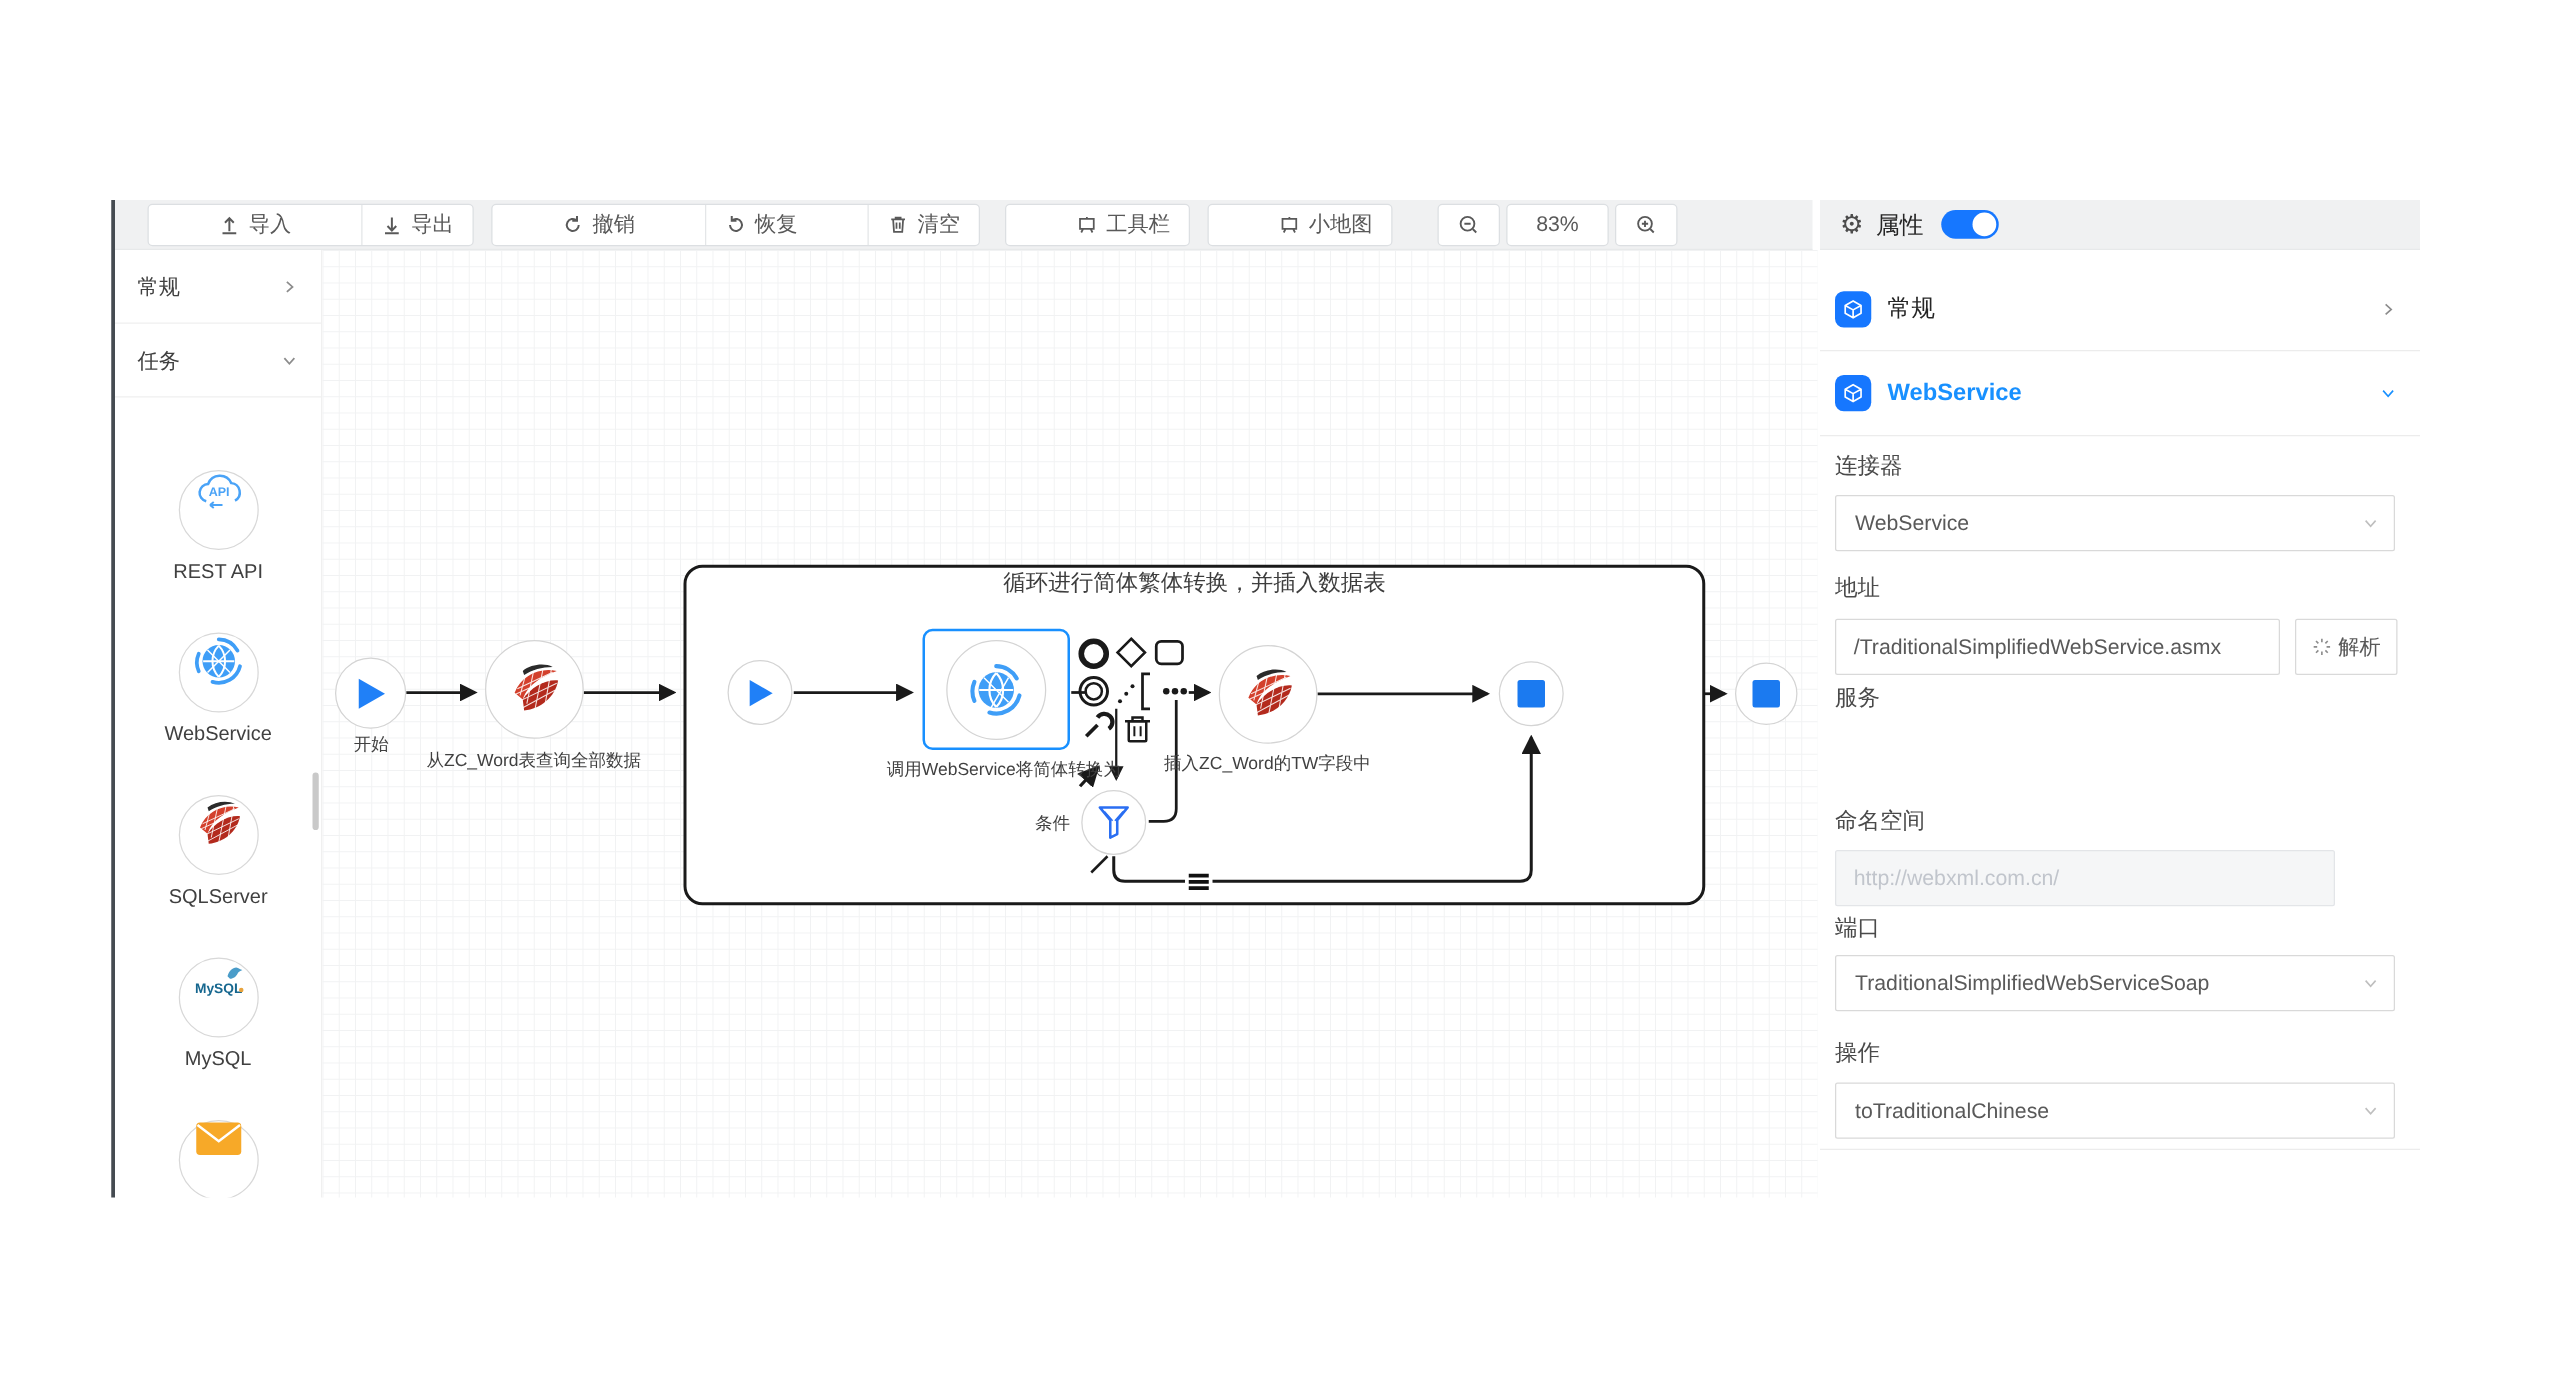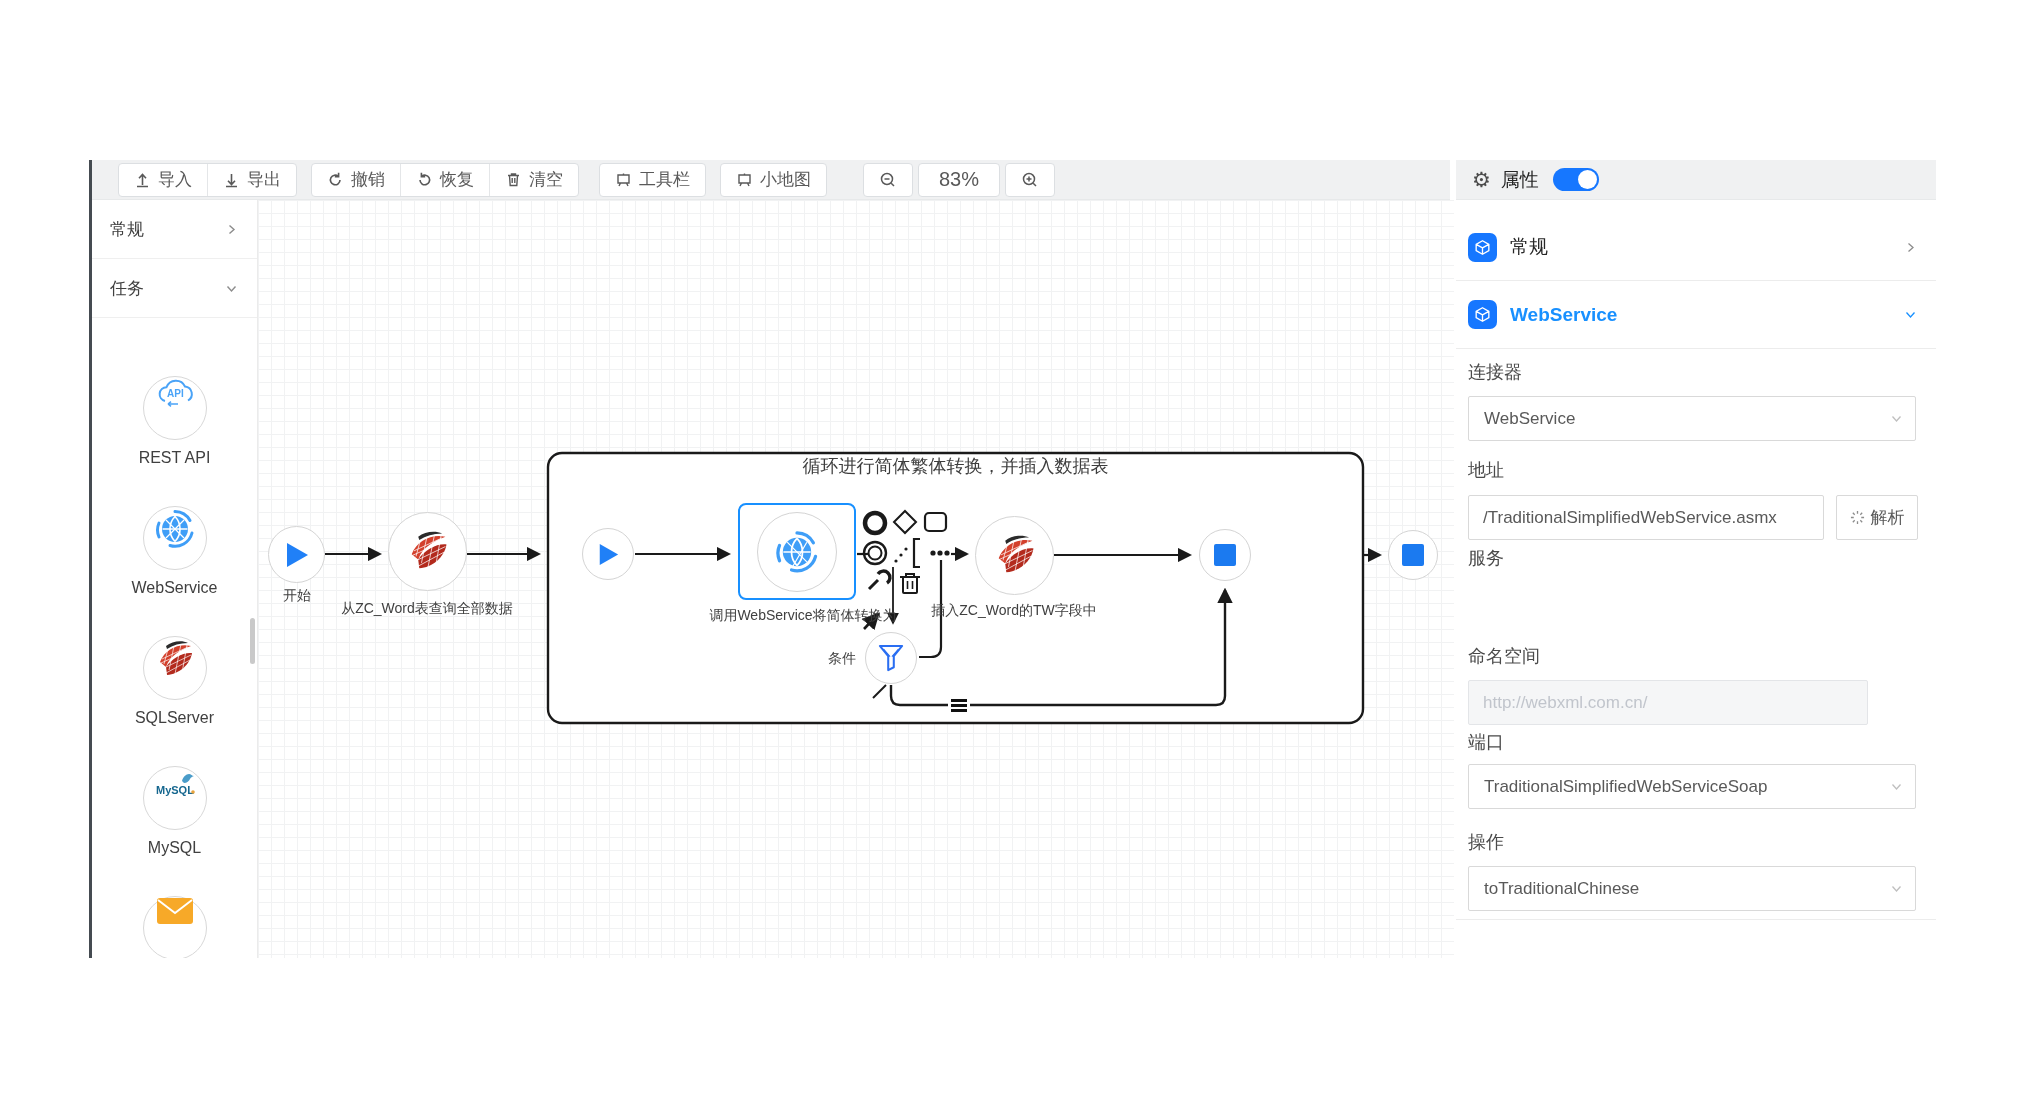--- a/index.html
+++ b/index.html
@@ -3,25 +3,25 @@
 <meta charset="utf-8">
 <style>
   html,body{margin:0;padding:0;background:#fff;font-family:"Liberation Sans","DejaVu Sans",sans-serif;}
   .stage{position:relative;width:2044px;height:1112px;background:#fff;overflow:hidden;}
   .abs{position:absolute;}
   
   .dark-edge{left:89px;top:160px;width:3px;height:798px;background:#454b51;}
   .toolbar{left:92px;top:160px;width:1358px;height:40px;background:#f0f1f2;display:flex;align-items:center;border-bottom:1px solid #e7e9ea;box-sizing:border-box;}
   .tb-spacer{width:26px;}
   .btn-group{display:flex;background:#fff;border:1px solid #dcdfe2;border-radius:4px;height:34px;box-sizing:border-box;margin-right:14px;}
-  .tb-btn{display:flex;align-items:center;gap:7px;padding:0 15px;font-size:17px;color:#595959;cursor:pointer;white-space:nowrap;}
+  .tb-btn{display:flex;align-items:center;gap:7px;padding:0 15px;font-size:17px;color:#595959;cursor:pointer;white-space:nowrap;margin-left:41px;}
   .tb-btn + .tb-btn{border-left:1px solid #e4e6e8;}
   .tb-ico{display:inline-flex;width:17px;height:17px;}
   .zoom-box{background:#fff;border:1px solid #dcdfe2;border-radius:4px;height:34px;box-sizing:border-box;display:flex;align-items:center;justify-content:center;margin-right:5px;color:#595959;}
-  .zoom-pct{width:82px;font-size:20px;}
+  .zoom-pct{width:82px;font-size:17px;}
   .zoom-btn{width:50px;cursor:pointer;}
   .panel-header{left:1456px;top:160px;width:480px;height:40px;background:#f0f1f2;display:flex;align-items:center;border-bottom:1px solid #e7e9ea;box-sizing:border-box;}
   .ph-gear{font-size:21px;color:#4c4c4c;margin:0 10px 0 16px;line-height:1;}
   .ph-title{font-size:19px;color:#262626;margin-right:14px;}
   .toggle{width:46px;height:23px;border-radius:12px;background:#1677ff;position:relative;cursor:pointer;}
   .toggle .knob{position:absolute;right:2px;top:2px;width:19px;height:19px;border-radius:50%;background:#fff;}
   
   .sidebar{left:92px;top:200px;width:166px;height:758px;background:#fff;border-right:1px solid #ebebeb;box-sizing:border-box;overflow:hidden;}
   .side-row{height:58px;display:flex;align-items:center;justify-content:space-between;padding:0 20px 0 18px;border-bottom:1px solid #efefef;cursor:pointer;}
   .side-row .lbl{font-size:17px;color:#404040;}

